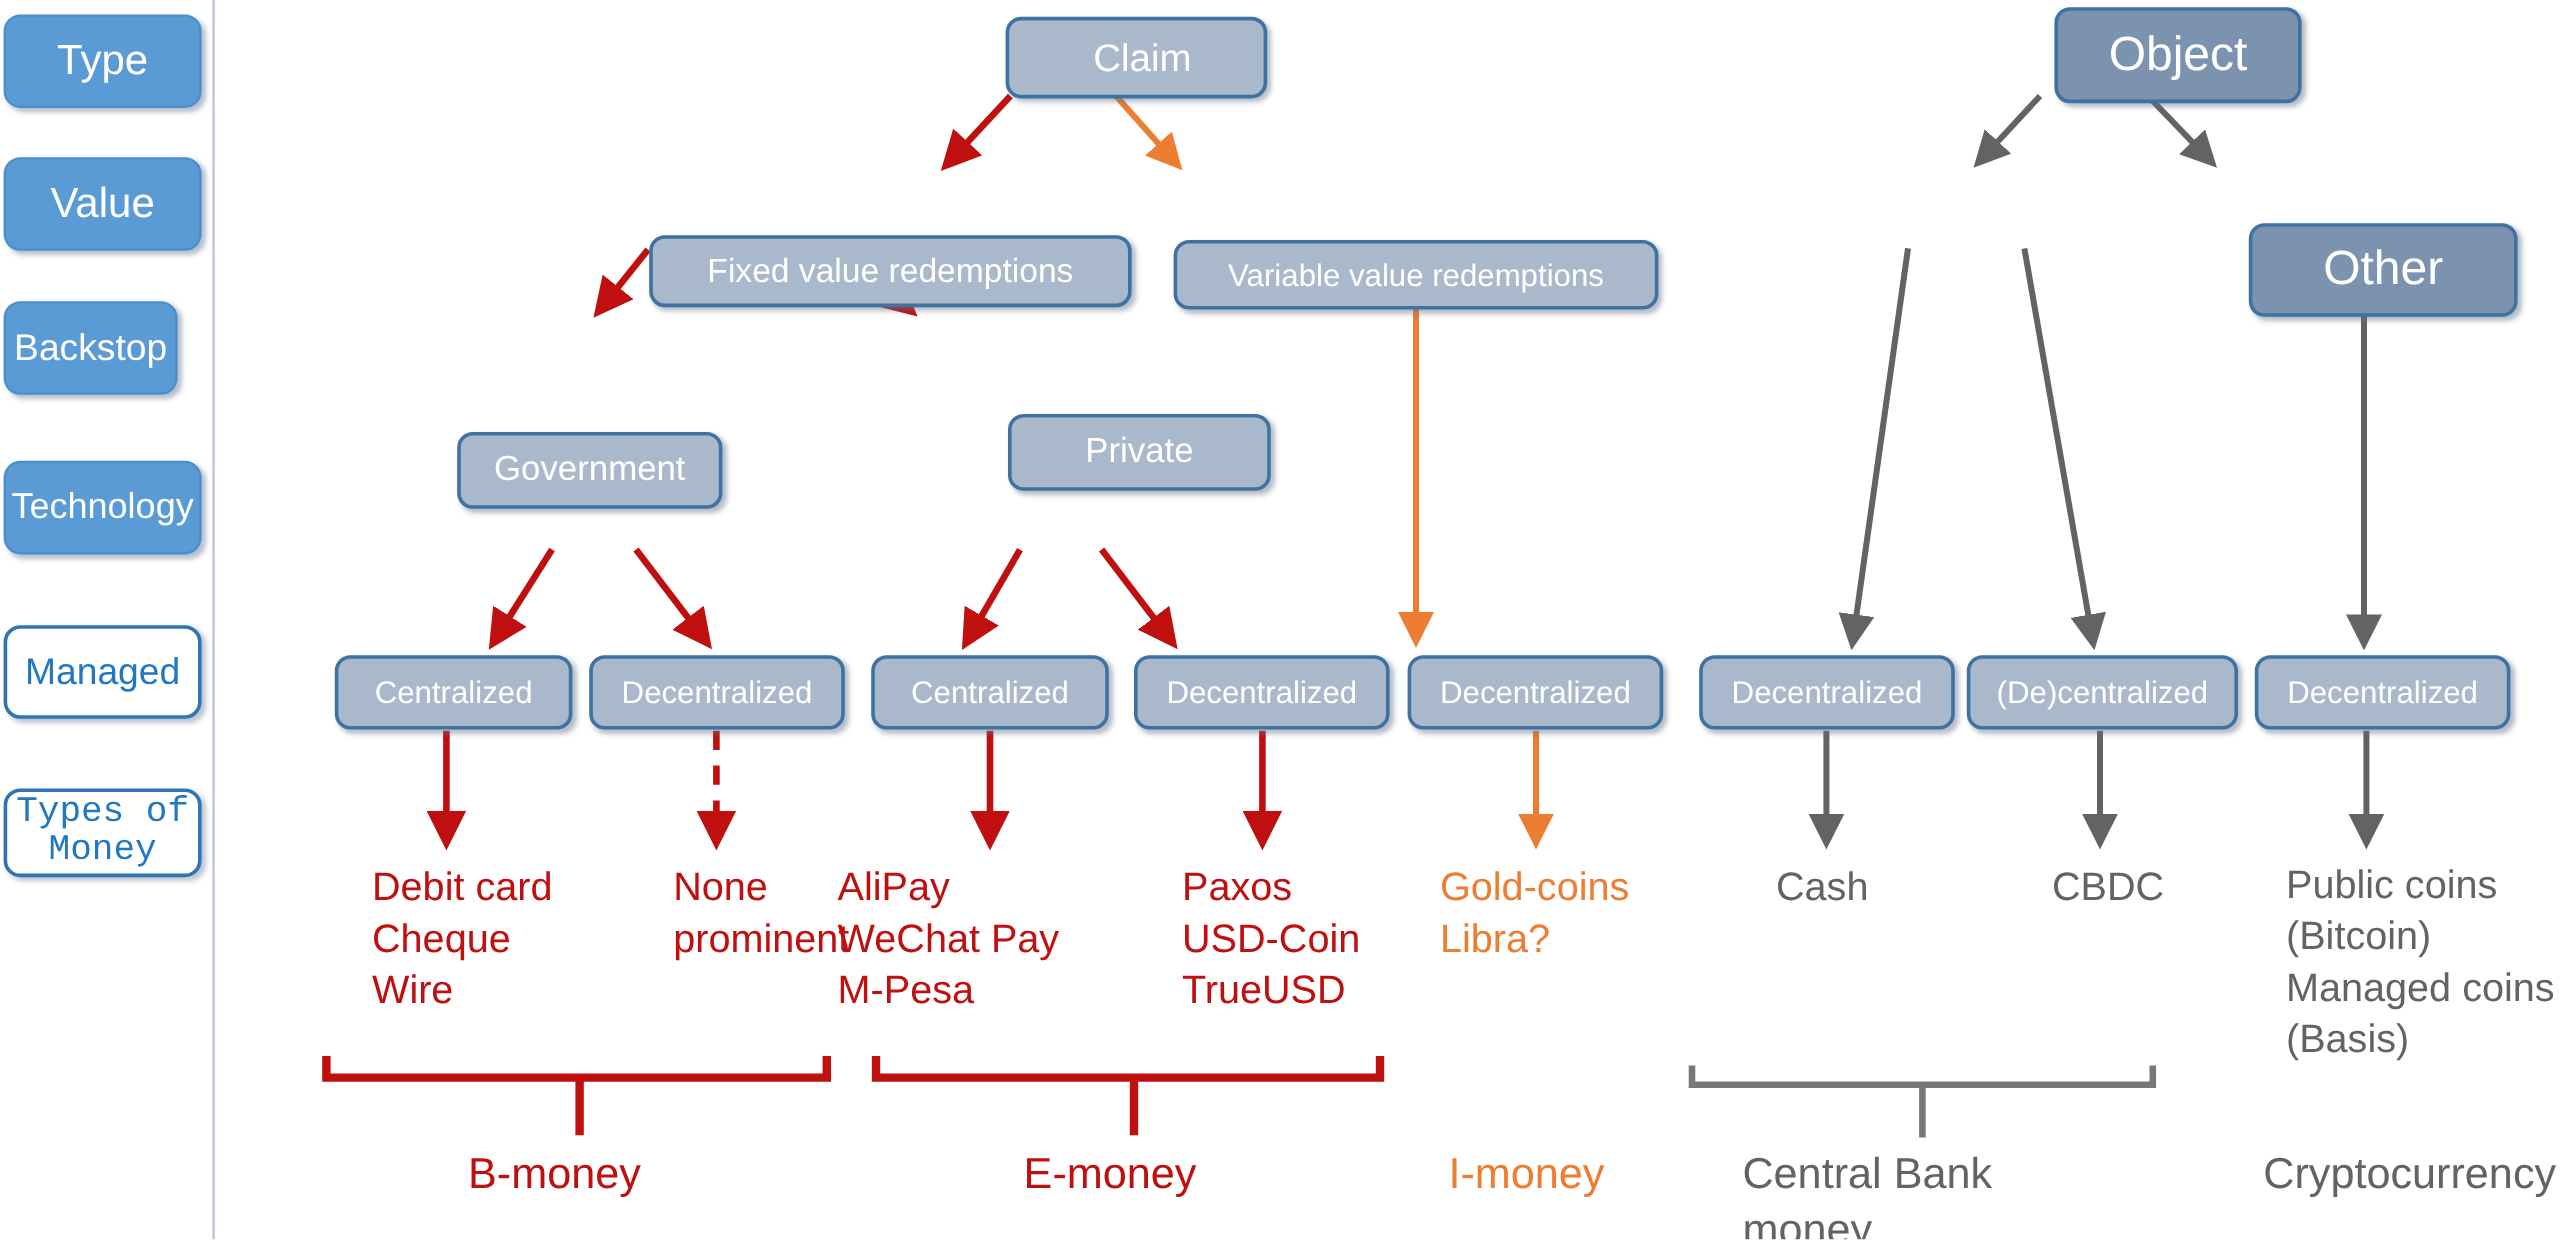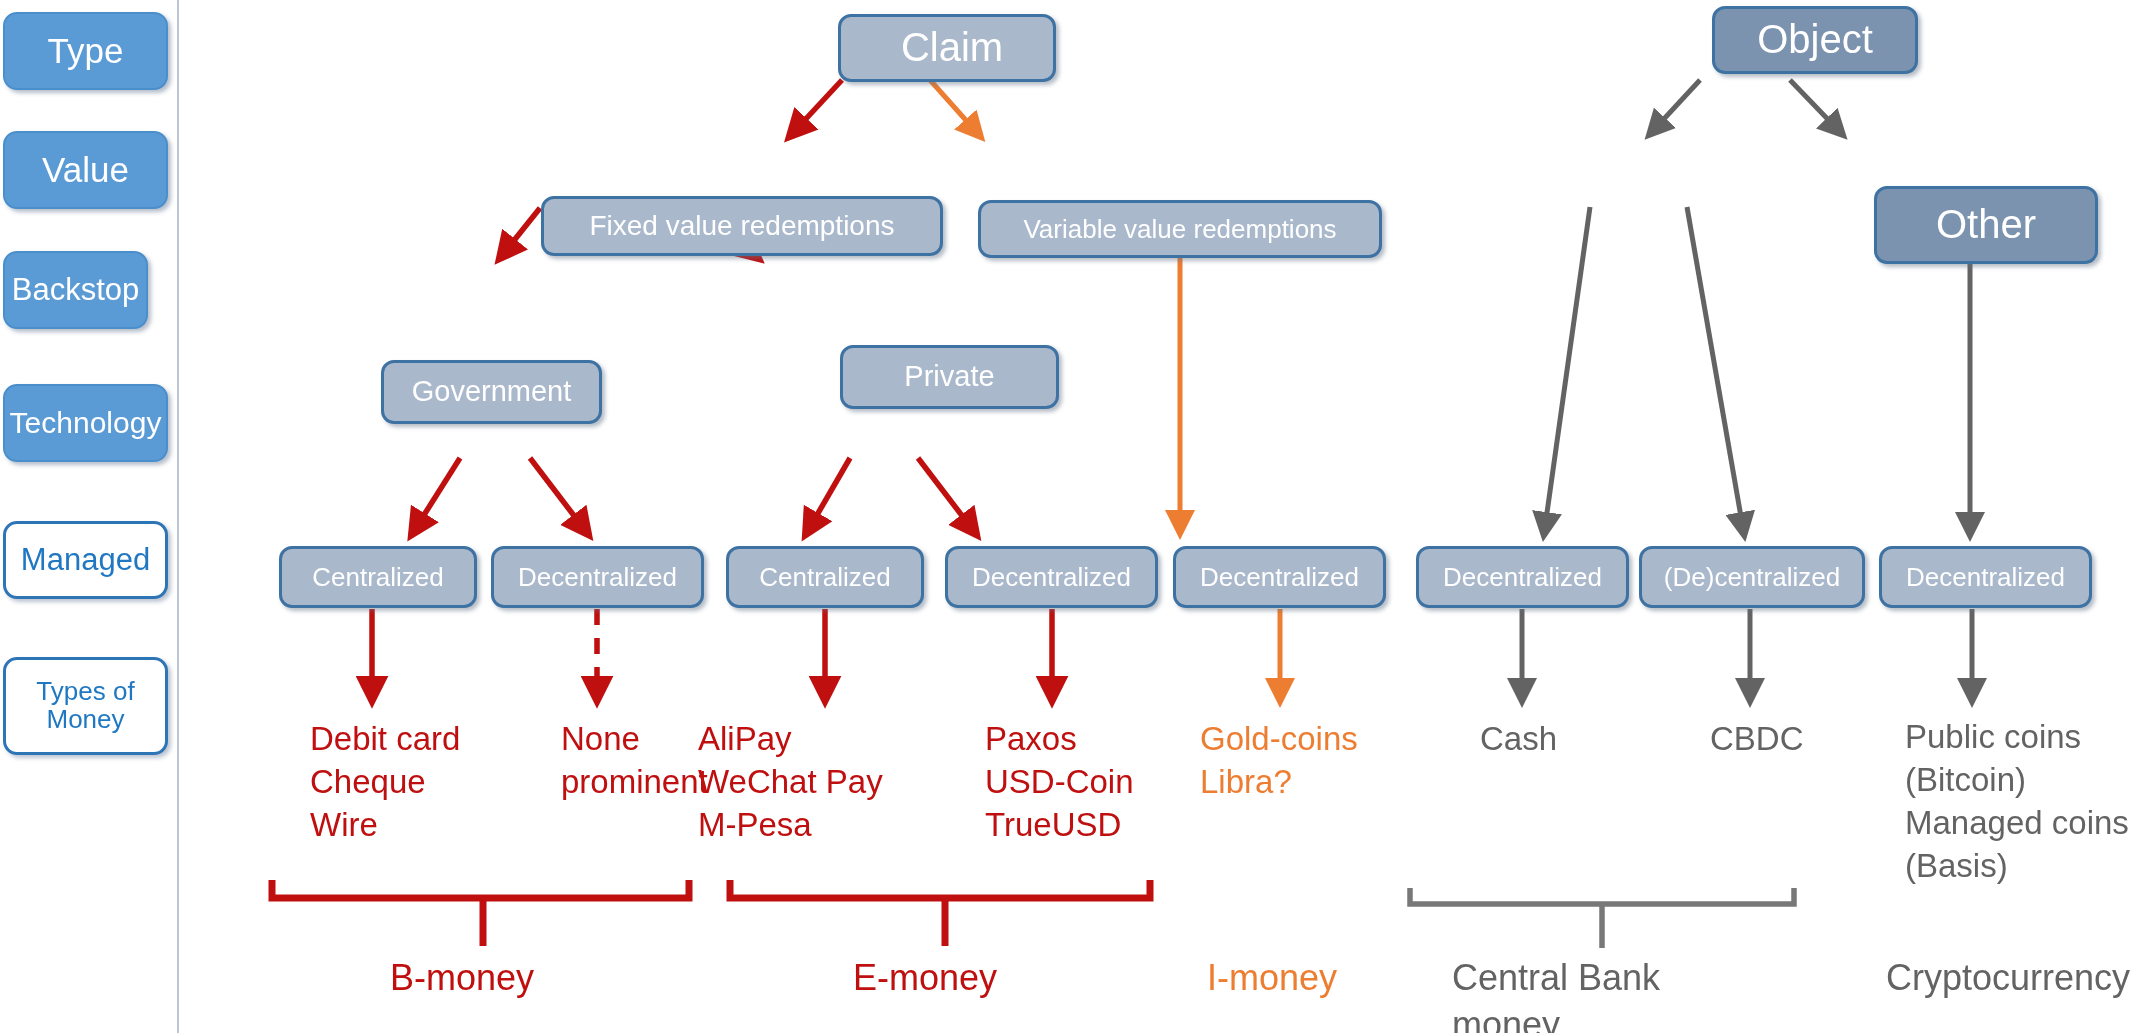--- a/index.html
+++ b/index.html
@@ -93,21 +93,21 @@
   </div>
 
   <div class="legend-box legend-filled" style="left:3px;top:384px;width:165px;height:78px;font-size:30px;">
     <span>Technology</span>
   </div>
 
   <div class="legend-box legend-outline" style="left:3px;top:521px;width:165px;height:78px;font-size:31px;">
     <span>Managed</span>
   </div>
 
-  <div class="legend-box legend-outline" style="left:3px;top:657px;width:165px;height:98px;font-size:26px;">
+  <div class="legend-box legend-outline" style="left:3px;top:657px;width:165px;height:74px;font-size:30px;font-family:Liberation Mono, monospace;">
     <span>Types of
 Money</span>
   </div>
 
   <svg class="overlay" viewBox="0 0 2145 1033">
     <defs>
       <marker id="ar-red" markerWidth="6" markerHeight="6" refX="4.4" refY="3" orient="auto">
         <path d="M0,0 L6,3 L0,6 z" fill="#bf0f0f"></path>
       </marker>
       <marker id="ar-orange" markerWidth="6" markerHeight="6" refX="4.4" refY="3" orient="auto">
@@ -151,25 +151,25 @@
     <line x1="1750" y1="609" x2="1750" y2="700" stroke="#636363" stroke-width="5" marker-end="url(#ar-gray)"></line>
     <line x1="1972" y1="609" x2="1972" y2="700" stroke="#636363" stroke-width="5" marker-end="url(#ar-gray)"></line>
 
     <path d="M272,880 L272,898 L483,898 L483,946 M483,898 L689,898 L689,880" stroke="#bf0f0f" stroke-width="7" fill="none" stroke-linecap="butt"></path>
 
     <path d="M730,880 L730,898 L945,898 L945,946 M945,898 L1150,898 L1150,880" stroke="#bf0f0f" stroke-width="7" fill="none" stroke-linecap="butt"></path>
 
     <path d="M1410,888 L1410,904 L1602,904 L1602,948 M1602,904 L1794,904 L1794,888" stroke="#787878" stroke-width="5.5" fill="none" stroke-linecap="butt"></path>
   </svg>
 
-  <div class="node light" style="left:838px;top:14px;width:218px;height:68px;font-size:40px;padding-left:10px;">
+  <div class="node light" style="left:838px;top:14px;width:218px;height:68px;font-size:32px;padding-left:10px;">
     <span>Claim</span>
   </div>
 
-  <div class="node dark" style="left:1712px;top:6px;width:206px;height:68px;font-size:40px;">
+  <div class="node dark" style="left:1712px;top:6px;width:206px;height:80px;font-size:40px;">
     <span>Object</span>
   </div>
 
   <div class="node light" style="left:541px;top:196px;width:402px;height:60px;font-size:28px;">
     <span>Fixed value redemptions</span>
   </div>
 
   <div class="node light" style="left:978px;top:200px;width:404px;height:58px;font-size:26px;">
     <span>Variable value redemptions</span>
   </div>

